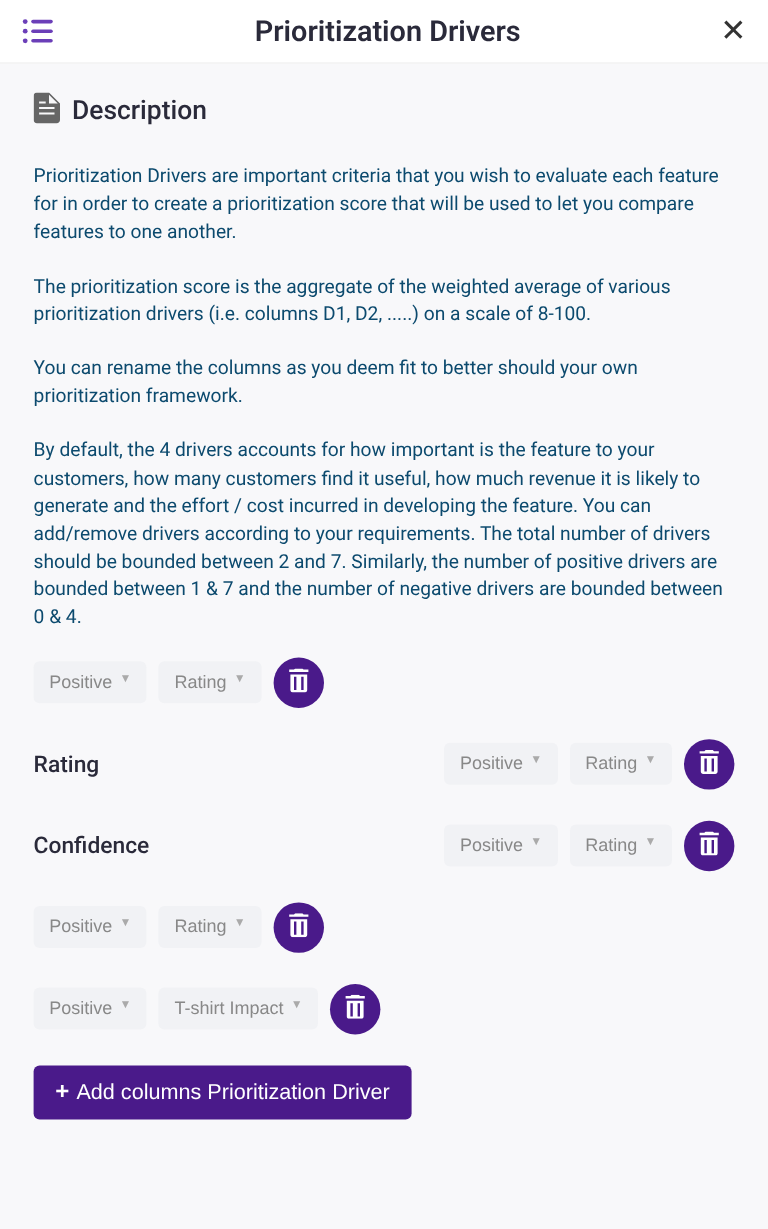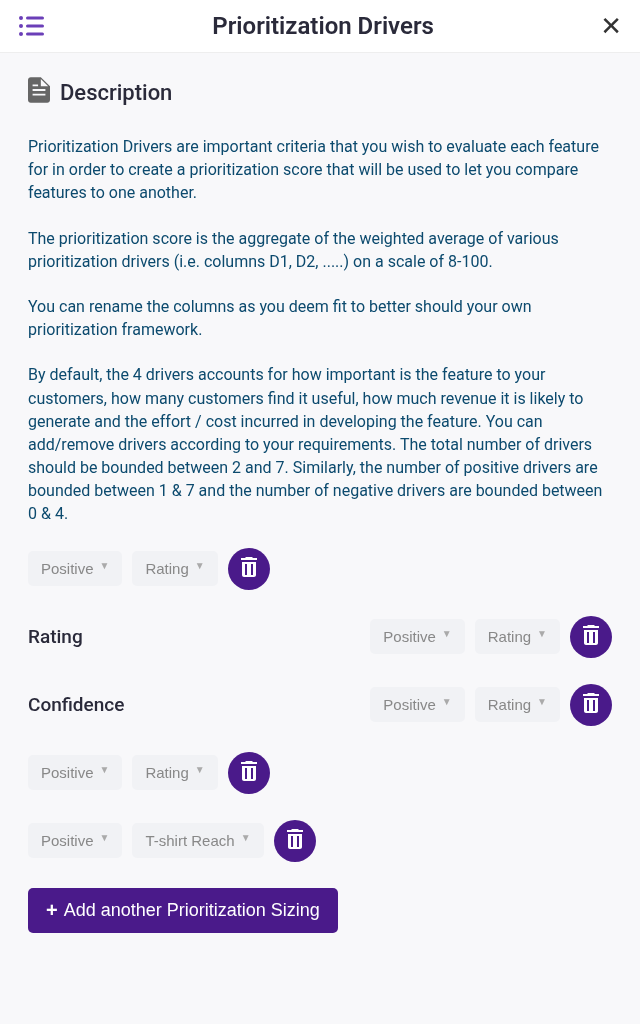--- a/index.html
+++ b/index.html
@@ -208,29 +208,29 @@
               <path d="M6 0l-1 1H1v2h16V1h-4l-1-1H6zM2 5v13c0 1.1.9 2 2 2h10c1.1 0 2-.9 2-2V5H2zm3 2h2v11H5V7zm6 0h2v11h-2V7z"></path>
             </svg></span>
         </button>
       </div>
       <div class="driver-row">
         <button class="select-btn">
           <span>Positive</span>
           <span class="caret">▼</span>
         </button>
         <button class="select-btn">
-          <span>T-shirt Reach</span>
+          <span>T-shirt Impact</span>
           <span class="caret">▼</span>
         </button>
         <button class="trash-btn">
           <span><svg viewBox="0 0 18 20">
               <path d="M6 0l-1 1H1v2h16V1h-4l-1-1H6zM2 5v13c0 1.1.9 2 2 2h10c1.1 0 2-.9 2-2V5H2zm3 2h2v11H5V7zm6 0h2v11h-2V7z"></path>
             </svg></span>
         </button>
       </div>
     </div>
 
   <button class="add-btn">
     <span class="plus">+</span>
-    <span>Add another Prioritization Sizing</span>
+    <span>Add columns Prioritization Driver</span>
   </button>
 
 </div>
 
 </body></html>

